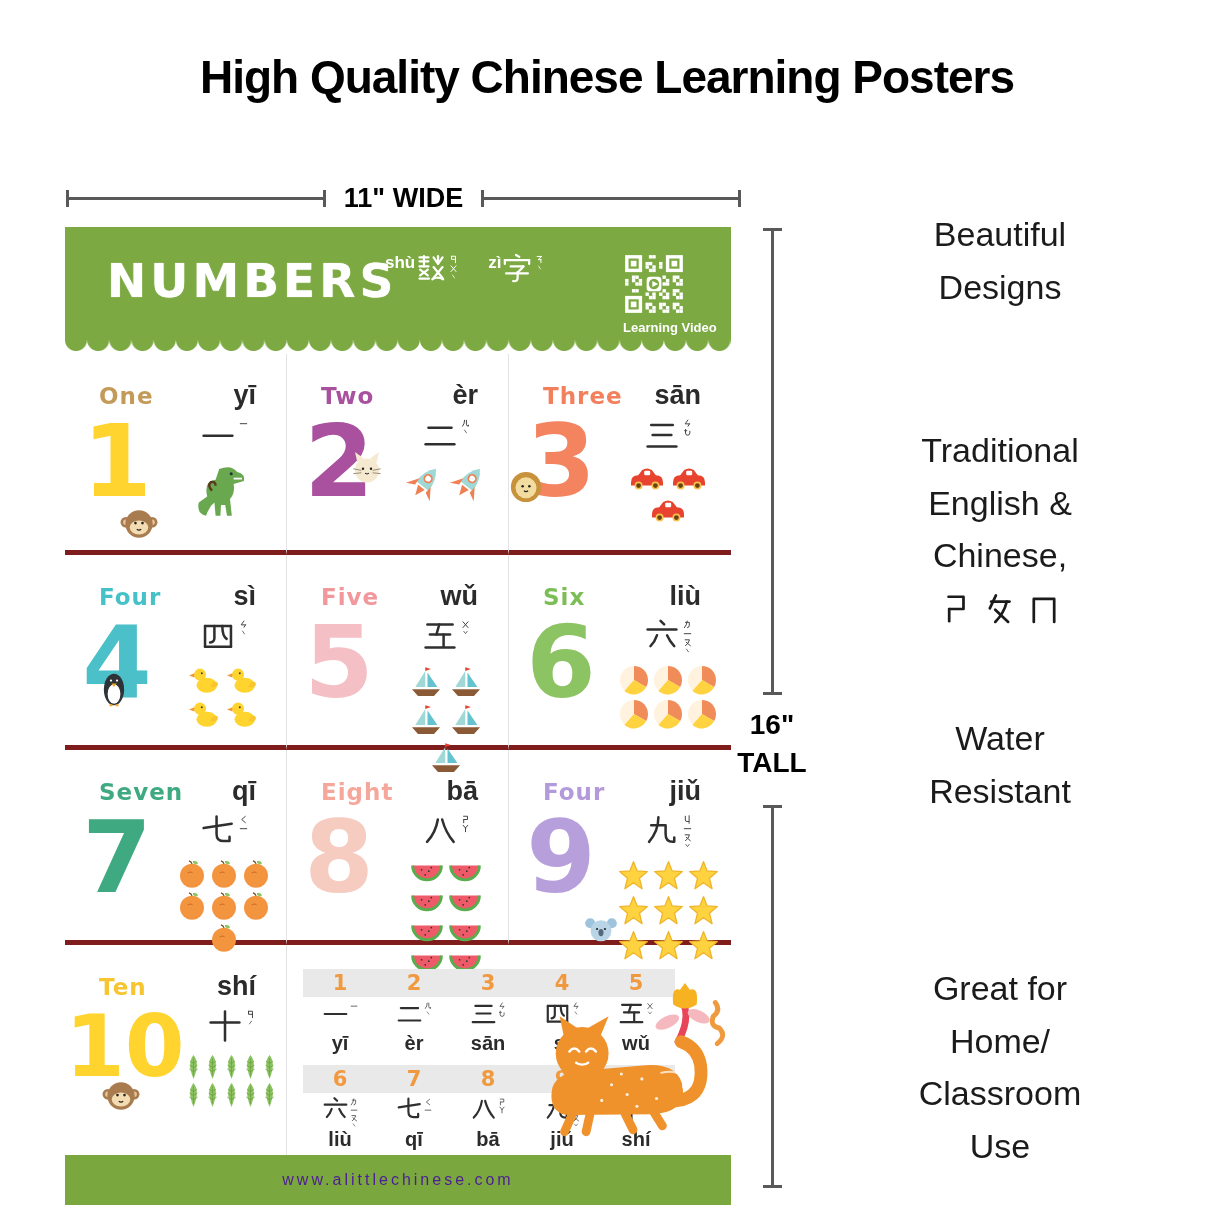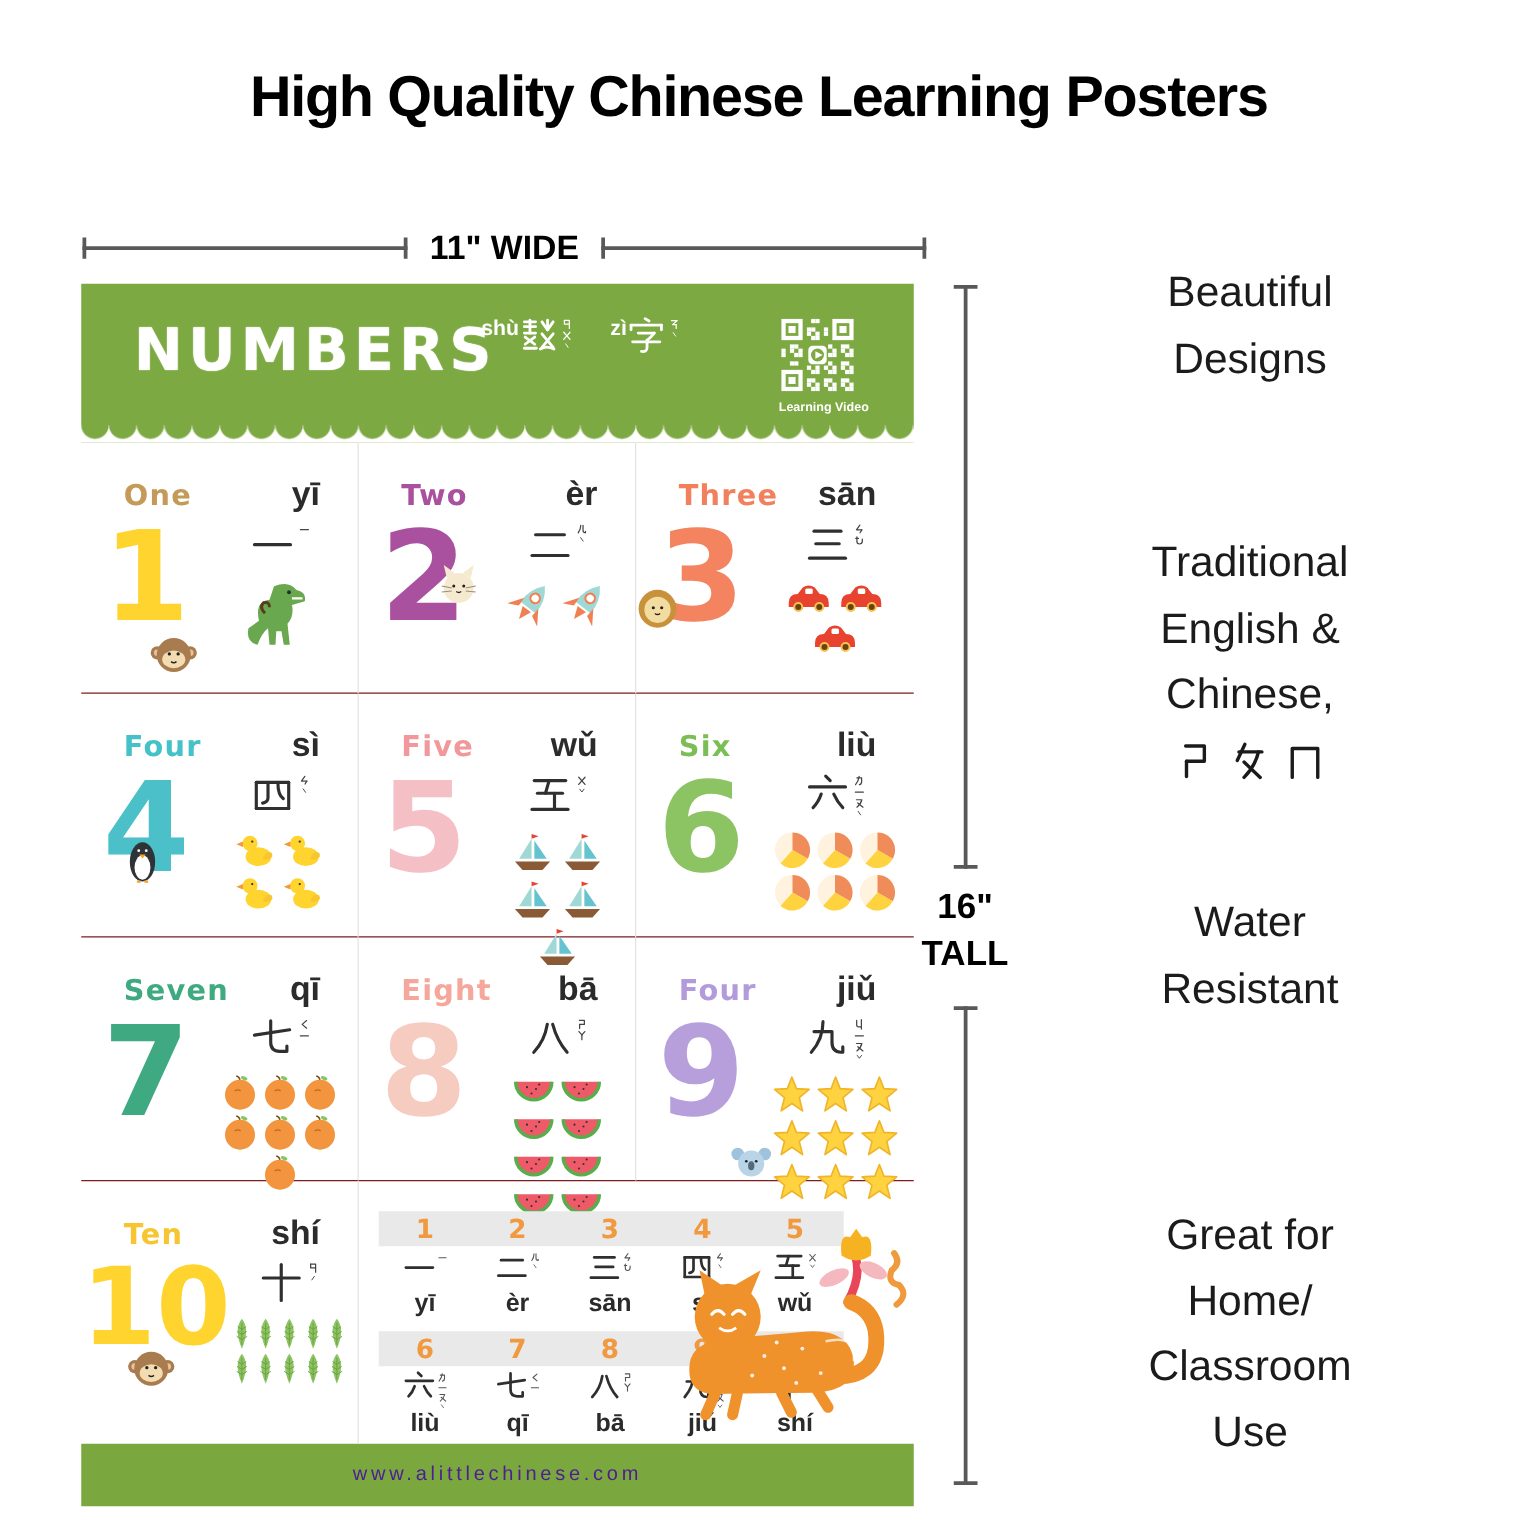--- a/index.html
+++ b/index.html
@@ -30,29 +30,29 @@
   
   .poster{position:absolute;left:65px;top:227px;width:666px;height:824px;background:#fff;}
   .p-header{position:relative;height:113px;background:#7CA942;}
   .numbers-title{position:absolute;left:42px;top:26px;font-size:47px;font-weight:900;color:#fff;
     letter-spacing:4px;font-family:"DejaVu Sans",sans-serif;text-shadow:0 0 1px #fff;}
   .header-hanzi{position:absolute;left:316px;top:26px;display:flex;gap:26px;}
   .hz-group{display:flex;align-items:flex-start;}
   .hz-pinyin{font-size:17px;font-weight:bold;color:#fff;margin-bottom:2px;margin-left:4px;}
   .hz-row{display:flex;align-items:flex-start;gap:2px;}
   .qr-block{position:absolute;left:558px;top:27px;width:62px;text-align:center;}
-  .qr-label{font-size:10px;color:#fff;font-weight:bold;margin-top:2px;white-space:nowrap;}
+  .qr-label{font-size:13px;color:#fff;font-weight:bold;margin-top:2px;white-space:nowrap;}
   .scallops{height:14px;background-image:radial-gradient(circle at 11px 0px,#7CA942 10.5px,rgba(0,0,0,0) 11.5px);
     background-size:22.2px 14px;background-repeat:repeat-x;}
 
   
   .p-grid{display:grid;grid-template-columns:222px 222px 222px;grid-template-rows:201px 195px 195px 210px;height:801px;}
   .cell{position:relative;padding:26px 0 0 0;box-sizing:border-box;}
   .b-r{border-right:1px solid #e3e3e3;}
-  .b-b{border-bottom:1px solid #7f1d1d;}
+  .b-b{border-bottom:5px solid #7f1d1d;}
   .cell-top{display:flex;align-items:baseline;padding:0 30px 0 34px;}
   .word{font-size:23px;font-weight:900;letter-spacing:1px;font-family:"DejaVu Sans",sans-serif;}
   .cell-pinyin{margin-left:auto;font-size:27px;font-weight:bold;color:#2b2b2b;}
   .cell-body{display:flex;margin-top:2px;}
   .bignum{position:relative;min-width:104px;text-align:center;font-size:100px;line-height:0.98;
     font-weight:800;font-family:"DejaVu Sans",sans-serif;}
   .cell[data-idx="9"] .bignum{font-size:86px;min-width:118px;}
   .mascot{position:absolute;}
   .cell[data-idx="0"] .mascot{left:52px;top:50px;width:44px;}
   .cell[data-idx="1"] .mascot{left:60px;top:-8px;width:40px;}

